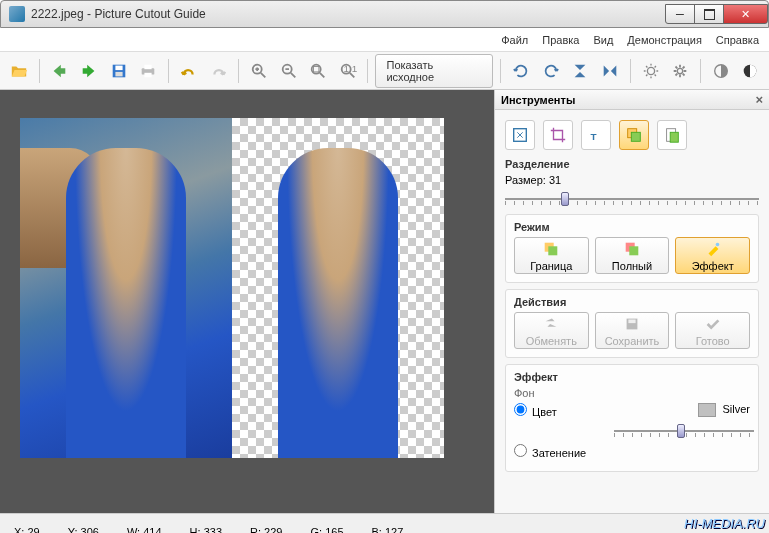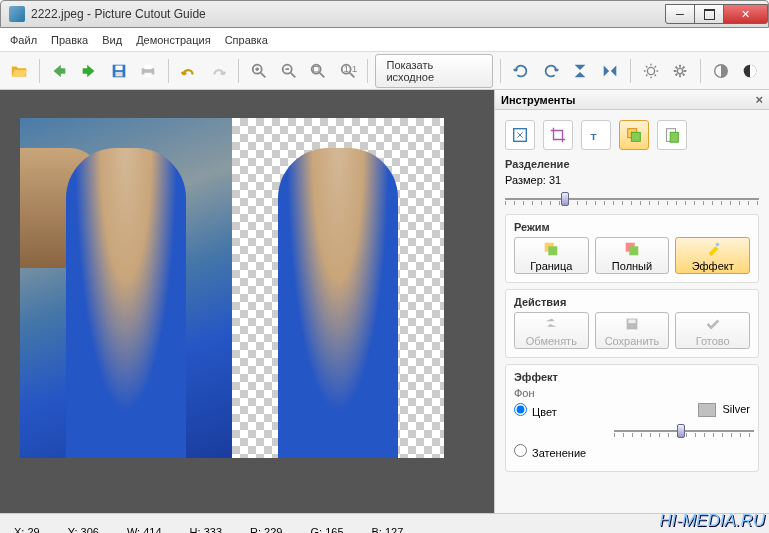--- a/index.html
+++ b/index.html
@@ -7,21 +7,21 @@
 
 .titlebar { height: 28px; background: linear-gradient(#f0f0f0, #dcdcdc); border: 1px solid #888; display: flex; align-items: center; padding-left: 8px; border-radius: 4px 4px 0 0; }
 .titlebar .icon { width: 16px; height: 16px; background: linear-gradient(135deg,#7ac,#27a); border-radius: 2px; margin-right: 6px; }
 .titlebar .title { flex: 1; color: #333; font-size: 12px; }
 .winbtns { display: flex; }
 .winbtn { width: 30px; height: 20px; border: 1px solid #666; margin-left: -1px; display: flex; align-items: center; justify-content: center; font-size: 11px; background: linear-gradient(#fdfdfd,#e0e0e0); }
 .winbtn.min { border-radius: 0 0 0 3px; }
 .winbtn.close { background: linear-gradient(#e77,#c33); color: #fff; border-radius: 0 0 3px 0; width: 45px; }
 .winbtn.max::before { content: ''; width: 9px; height: 8px; border: 1px solid #333; border-top-width: 2px; }
 
-.menubar { height: 24px; display: flex; align-items: center; padding: 0 10px; gap: 14px; border-bottom: 1px solid #ddd; }
+.menubar { height: 24px; display: flex; align-items: center; padding: 0 10px; gap: 14px; border-bottom: 1px solid #ddd; justify-content: flex-end; }
 .menubar span { color: #333; cursor: default; }
 
 .toolbar { height: 38px; display: flex; align-items: center; padding: 0 6px; gap: 4px; border-bottom: 1px solid #ccc; background: #f7f7f7; }
 .tbtn { width: 26px; height: 26px; border-radius: 3px; display: flex; align-items: center; justify-content: center; }
 .sep { width: 1px; height: 24px; background: #ccc; margin: 0 3px; }
 .tbtn svg { width: 18px; height: 18px; }
 .showorig { padding: 4px 10px; border: 1px solid #bbb; border-radius: 3px; background: linear-gradient(#fff,#eee); color: #333; }
 
 .workspace { display: flex; height: 423px; }
 .canvas-area { flex: 1; background: #555; padding: 28px 20px; overflow: hidden; position: relative; }
@@ -53,21 +53,21 @@
 .mbtn { flex: 1; height: 37px; border: 1px solid #bbb; border-radius: 3px; background: linear-gradient(#fff,#f0f0f0); display: flex; flex-direction: column; align-items: center; justify-content: center; gap: 2px; font-size: 11px; }
 .mbtn.sel { background: linear-gradient(#fff3d6,#ffd778); border-color: #e0a030; }
 .mbtn.dis { color: #aaa; }
 .mbtn svg { width: 18px; height: 18px; }
 
 .radio-row { display: flex; align-items: flex-start; gap: 6px; margin: 4px 0; }
 .radio-row input { margin-right: 2px; }
 .color-sw { width: 18px; height: 14px; background: #c0c0c0; border: 1px solid #999; display: inline-block; }
 
 .statusbar { height: 36px; border-top: 1px solid #ccc; background: #f0f0f0; display: flex; align-items: center; padding: 0 14px; gap: 28px; }
-.watermark { position: absolute; right: 4px; bottom: 2px; color: #8ac8ff; font-style: italic; font-size: 17px; text-shadow: 1px 1px 0 #003; }
+.watermark { position: absolute; right: 4px; bottom: 2px; color: #8ac8ff; font-style: italic; font-size: 13px; text-shadow: 1px 1px 0 #003; }
 </style>
 </head>
 <body>
 
 <div class="titlebar">
   <span class="icon"></span>
   <span class="title">2222.jpeg - Picture Cutout Guide</span>
   <div class="winbtns">
     <div class="winbtn min">─</div>
     <div class="winbtn max"></div>

